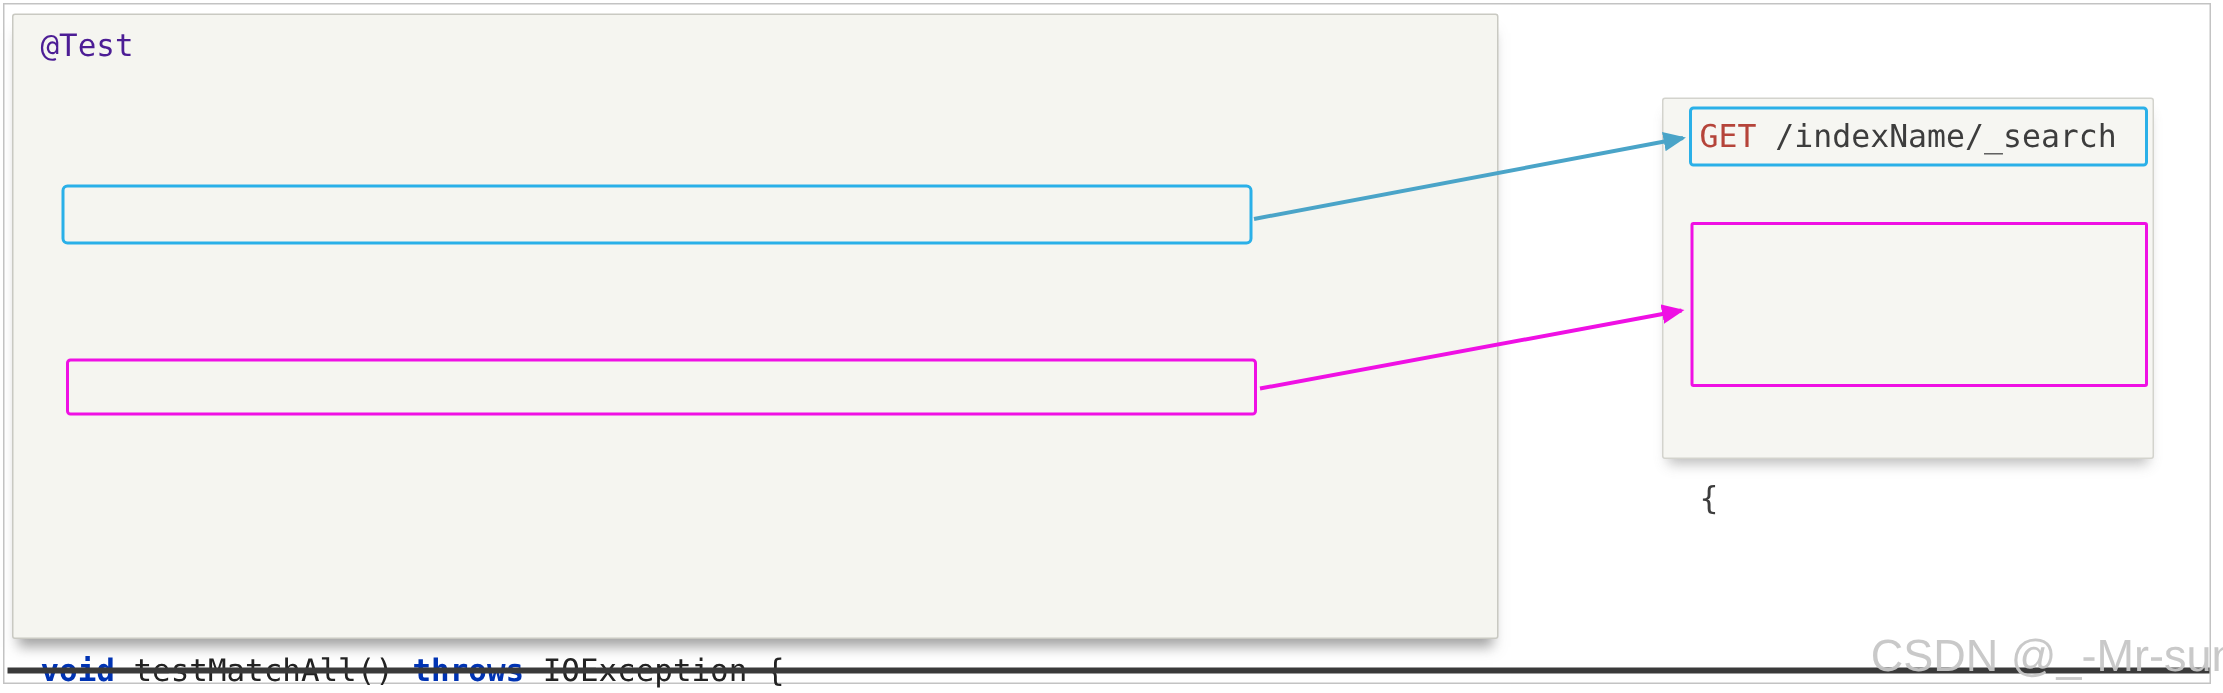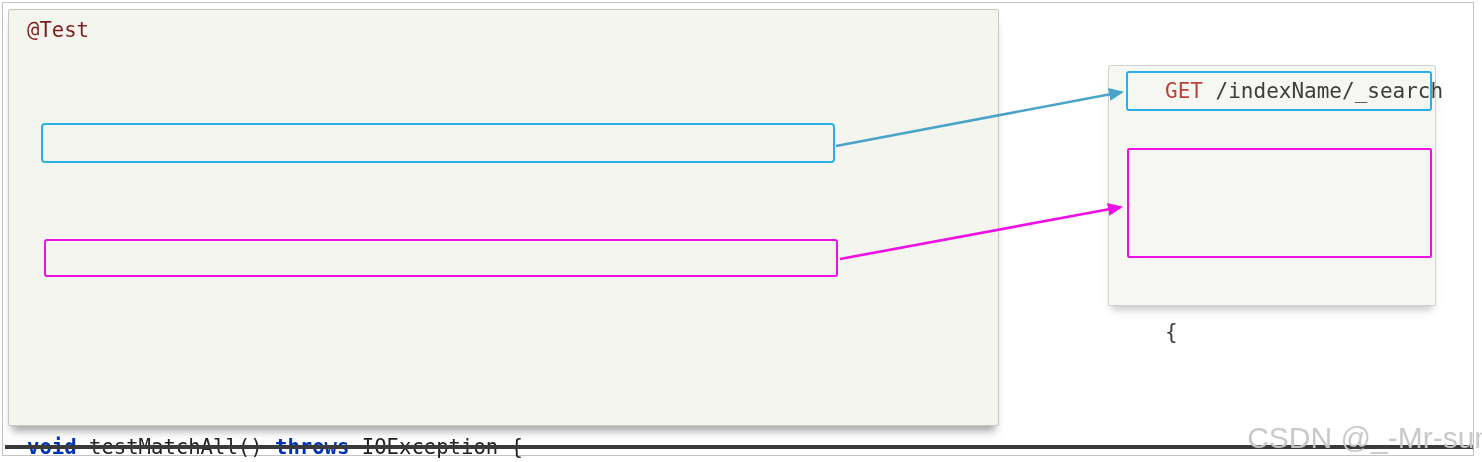--- a/index.html
+++ b/index.html
@@ -42,21 +42,21 @@
     border-radius:2px;
     box-shadow:0 7px 8px -4px rgba(110,110,110,.45);
     box-sizing:border-box;
     padding:6px 0 0 24px;
     font-size:21px;
     line-height:38.3px;
     color:#3d3d3d;
   }
   .code-line{white-space:pre;height:inherit;}
   .java-panel .code-line{line-height:37.8px;}
-  .dsl-panel .code-line{line-height:38.3px;margin-left:32px;}
+  .dsl-panel .code-line{line-height:38.3px;}
 
   
   .hl-box{position:absolute;box-sizing:border-box;background:transparent;pointer-events:none;}
   .hl-cyan{border:2.5px solid var(--box-cyan);}
   .hl-magenta{border:2.5px solid var(--box-magenta);}
   .box-java-searchrequest{left:41px;top:123px;width:794px;height:40px;border-radius:4px;}
   .box-java-query{left:44px;top:239px;width:794px;height:38px;border-radius:3px;}
   .box-dsl-get{left:1126px;top:71px;width:306px;height:40px;border-radius:3px;}
   .box-dsl-query{left:1127px;top:148px;width:305px;height:110px;border-radius:2px;}
 
@@ -78,21 +78,21 @@
   }
 </style>
 </head>
 <body>
 
 <div id="canvas">
 
   <div class="outer-frame"></div>
 
   <div class="java-panel" id="java-panel">
-      <div class="code-line"><span style="color: #7f1d1d;">@Test</span></div>
+      <div class="code-line"><span style="color: #4c1d95;">@Test</span></div>
       <div class="code-line"><span style="color: rgb(0, 51, 179); font-weight: bold;">void</span><span> testMatchAll() </span><span style="color: rgb(0, 51, 179); font-weight: bold;">throws</span><span> IOException {</span></div>
     </div>
 
   <div class="dsl-panel" id="dsl-panel">
       <div class="code-line"><span style="color: rgb(181, 68, 58);">GET</span><span> /indexName/_search</span></div>
       <div class="code-line"><span>{</span></div>
     </div>
 
   <div class="hl-box hl-cyan box-java-searchrequest"></div>
   <div class="hl-box hl-magenta box-java-query"></div>

